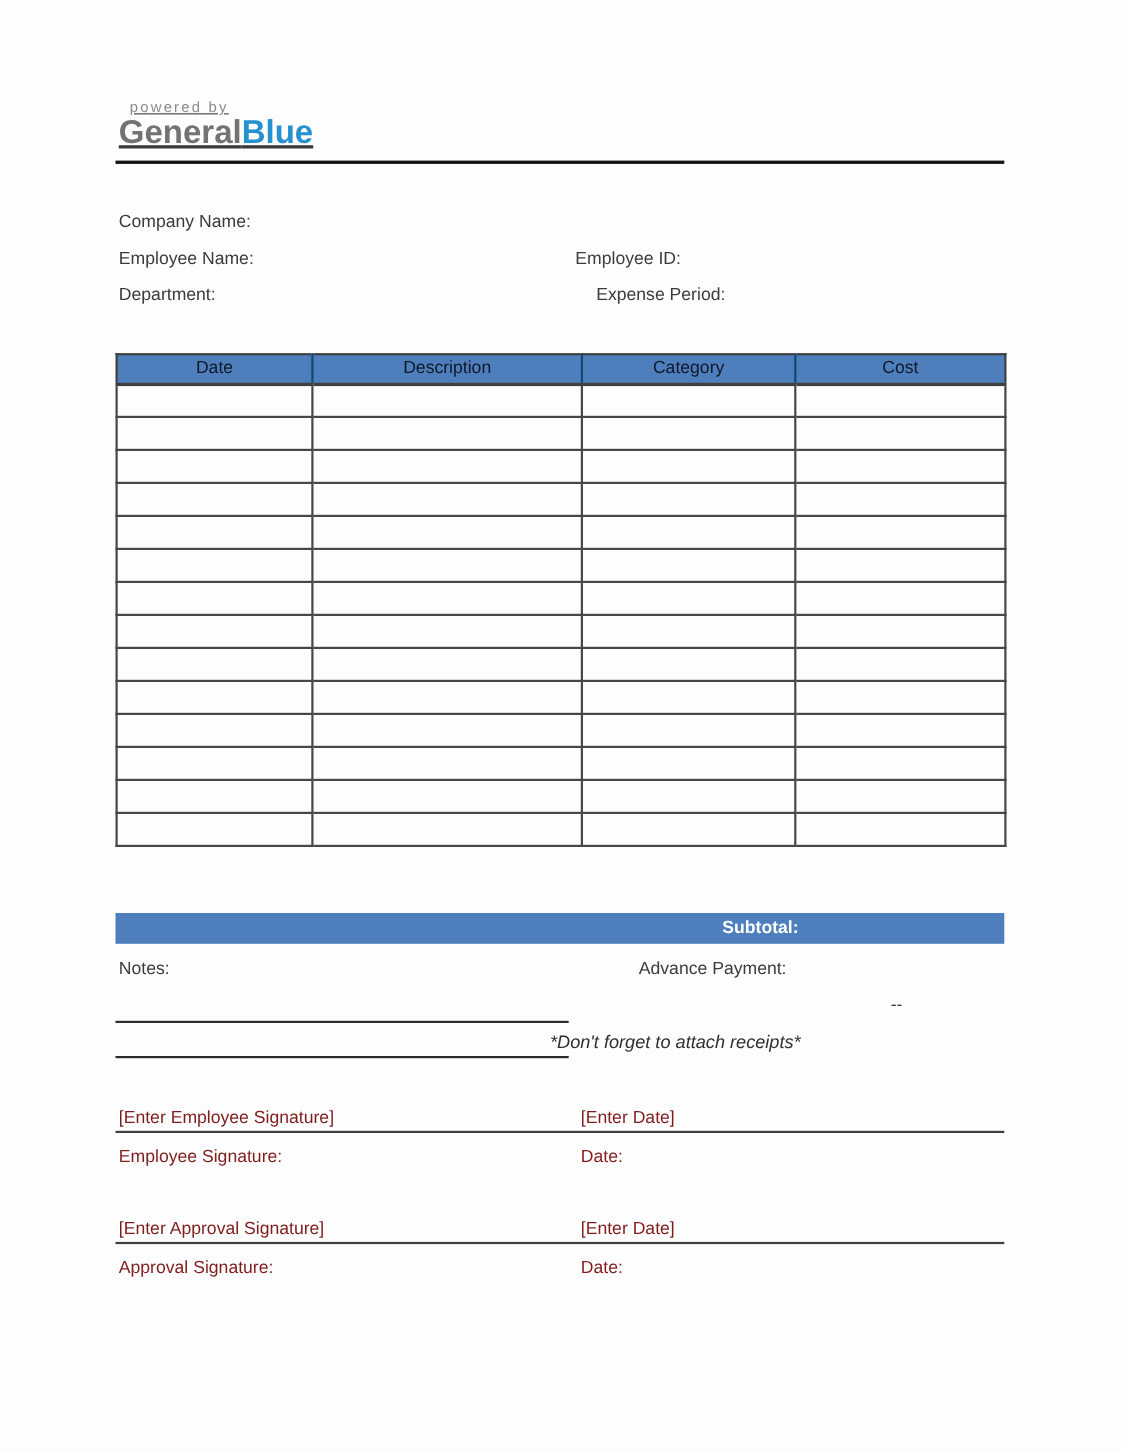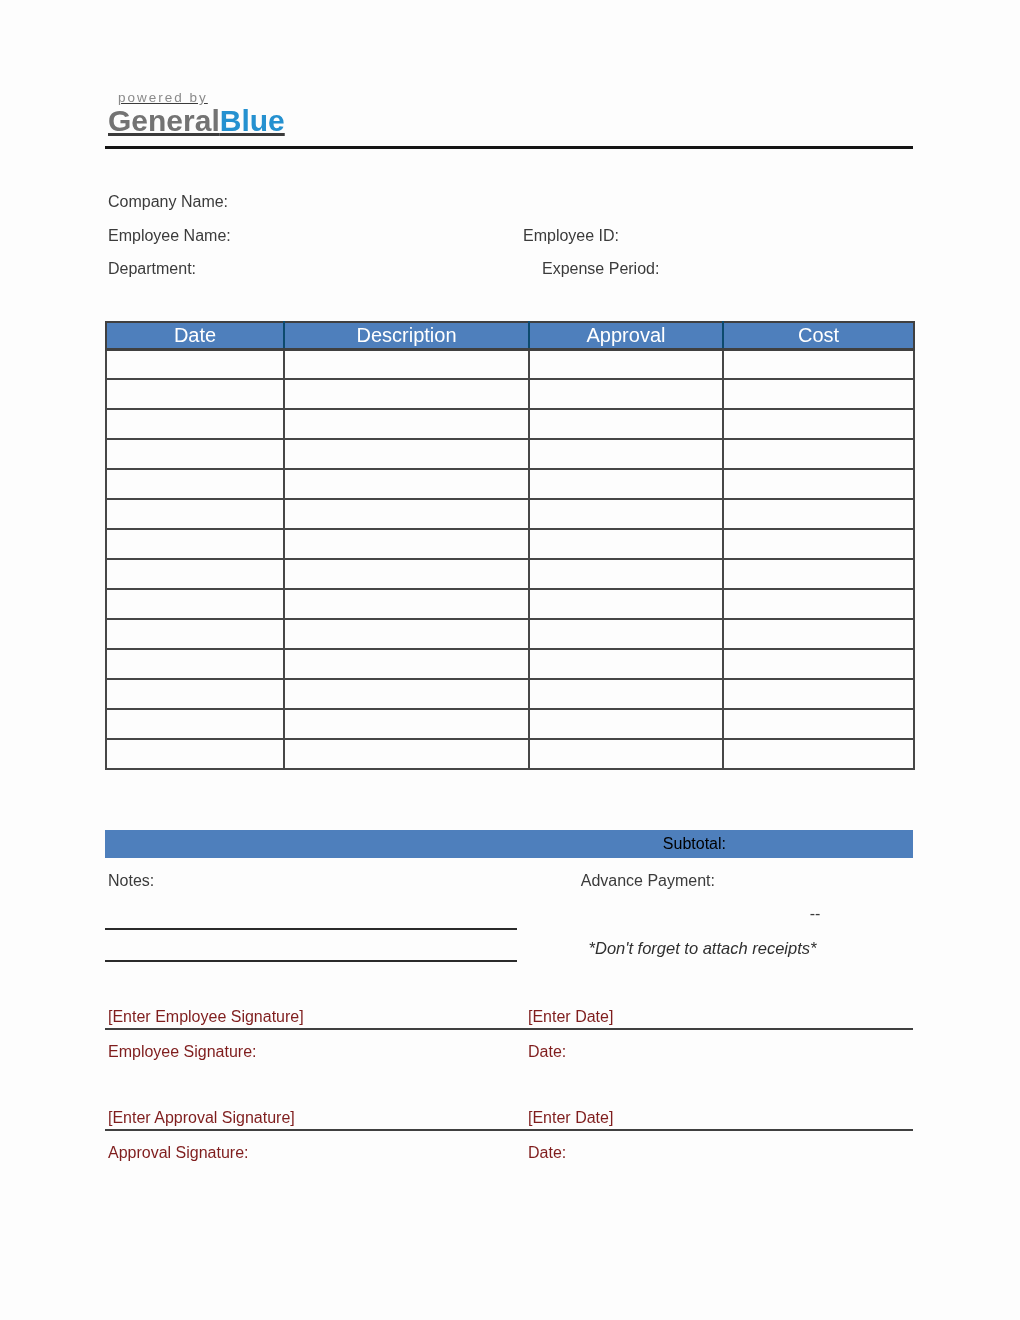--- a/index.html
+++ b/index.html
@@ -57,23 +57,23 @@
     border-collapse: collapse;
     table-layout: fixed;
     border: 2px solid #404040;
   }
   .expense-table col.c-date { width: 178px; }
   .expense-table col.c-desc { width: 245px; }
   .expense-table col.c-cat  { width: 194px; }
   .expense-table col.c-cost { width: 191px; }
   .expense-table th {
     background: #4e7fbc;
-    color: #ffffff;
+    color: #0f172a;
     font-weight: 400;
-    font-size: 20px;
+    font-size: 16px;
     height: 27px;
     border-bottom: 3px solid #404040;
   }
   .expense-table th + th { border-left: 2px solid #0c4a6e; }
   .expense-table td {
     height: 30px;
     background: #fdfdfd;
     border: 2px solid #474747;
   }
 
@@ -83,22 +83,23 @@
     top: 830px;
     width: 808px;
     height: 28px;
     background: #4e7fbc;
     display: flex;
     align-items: center;
   }
   .subtotal-label {
     width: 621px;
     text-align: right;
-    color: #000000;
-    font-size: 16px;
+    color: #ffffff;
+    font-size: 16px;
+    font-weight: bold;
   }
 
   
   .notes-label { position: absolute; left: 108px; top: 872px; font-size: 16px; }
   .note-line {
     position: absolute;
     left: 105px;
     width: 412px;
     height: 0;
     border-bottom: 2px solid #2b2b2b;
@@ -123,21 +124,21 @@
     top: 905px;
     text-align: center;
     font-size: 16px;
     color: #3b3b3b;
   }
   .receipts-note {
     position: absolute;
     left: 500px;
     width: 405px;
     top: 939px;
-    text-align: center;
+    text-align: left;
     font-size: 16.5px;
     font-style: italic;
     color: #2f2f2f;
   }
 
   
   .sig-placeholder, .sig-label { position: absolute; font-size: 16px; color: #7f1d1d; }
   .sig-rule {
     position: absolute;
     left: 105px;
@@ -169,21 +170,21 @@
     <colgroup>
       <col class="c-date">
         <col class="c-desc">
         <col class="c-cat">
         <col class="c-cost">
     </colgroup>
     <thead>
       <tr>
         <th>Date</th>
         <th>Description</th>
-        <th>Approval</th>
+        <th>Category</th>
         <th>Cost</th>
       </tr>
     </thead>
     <tbody>
         <tr>
           <td></td>
           <td></td>
           <td></td>
           <td></td>
         </tr>

